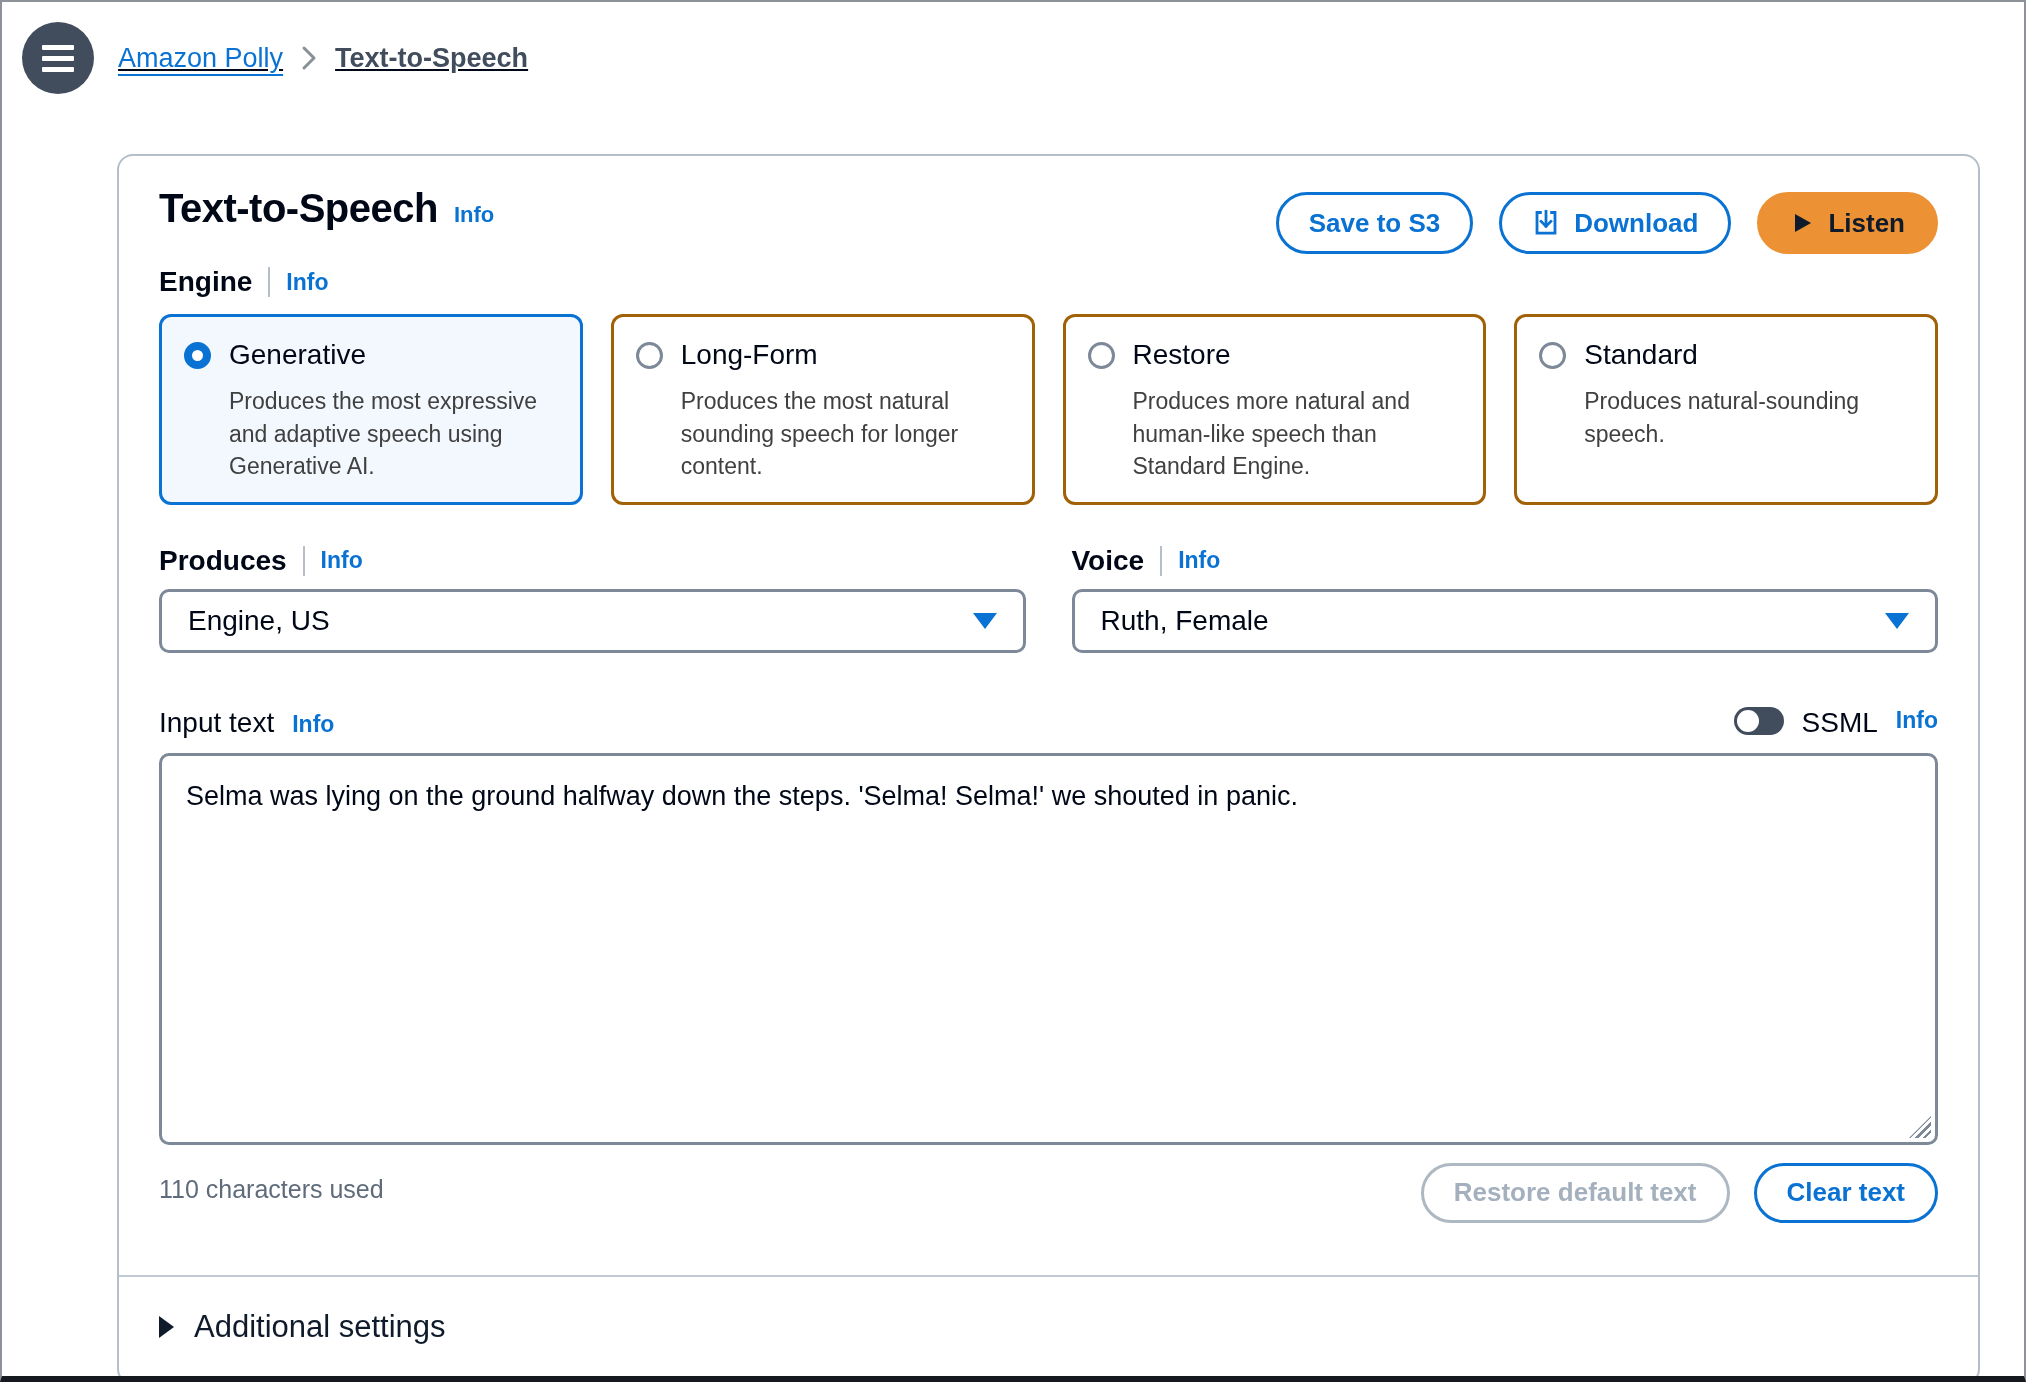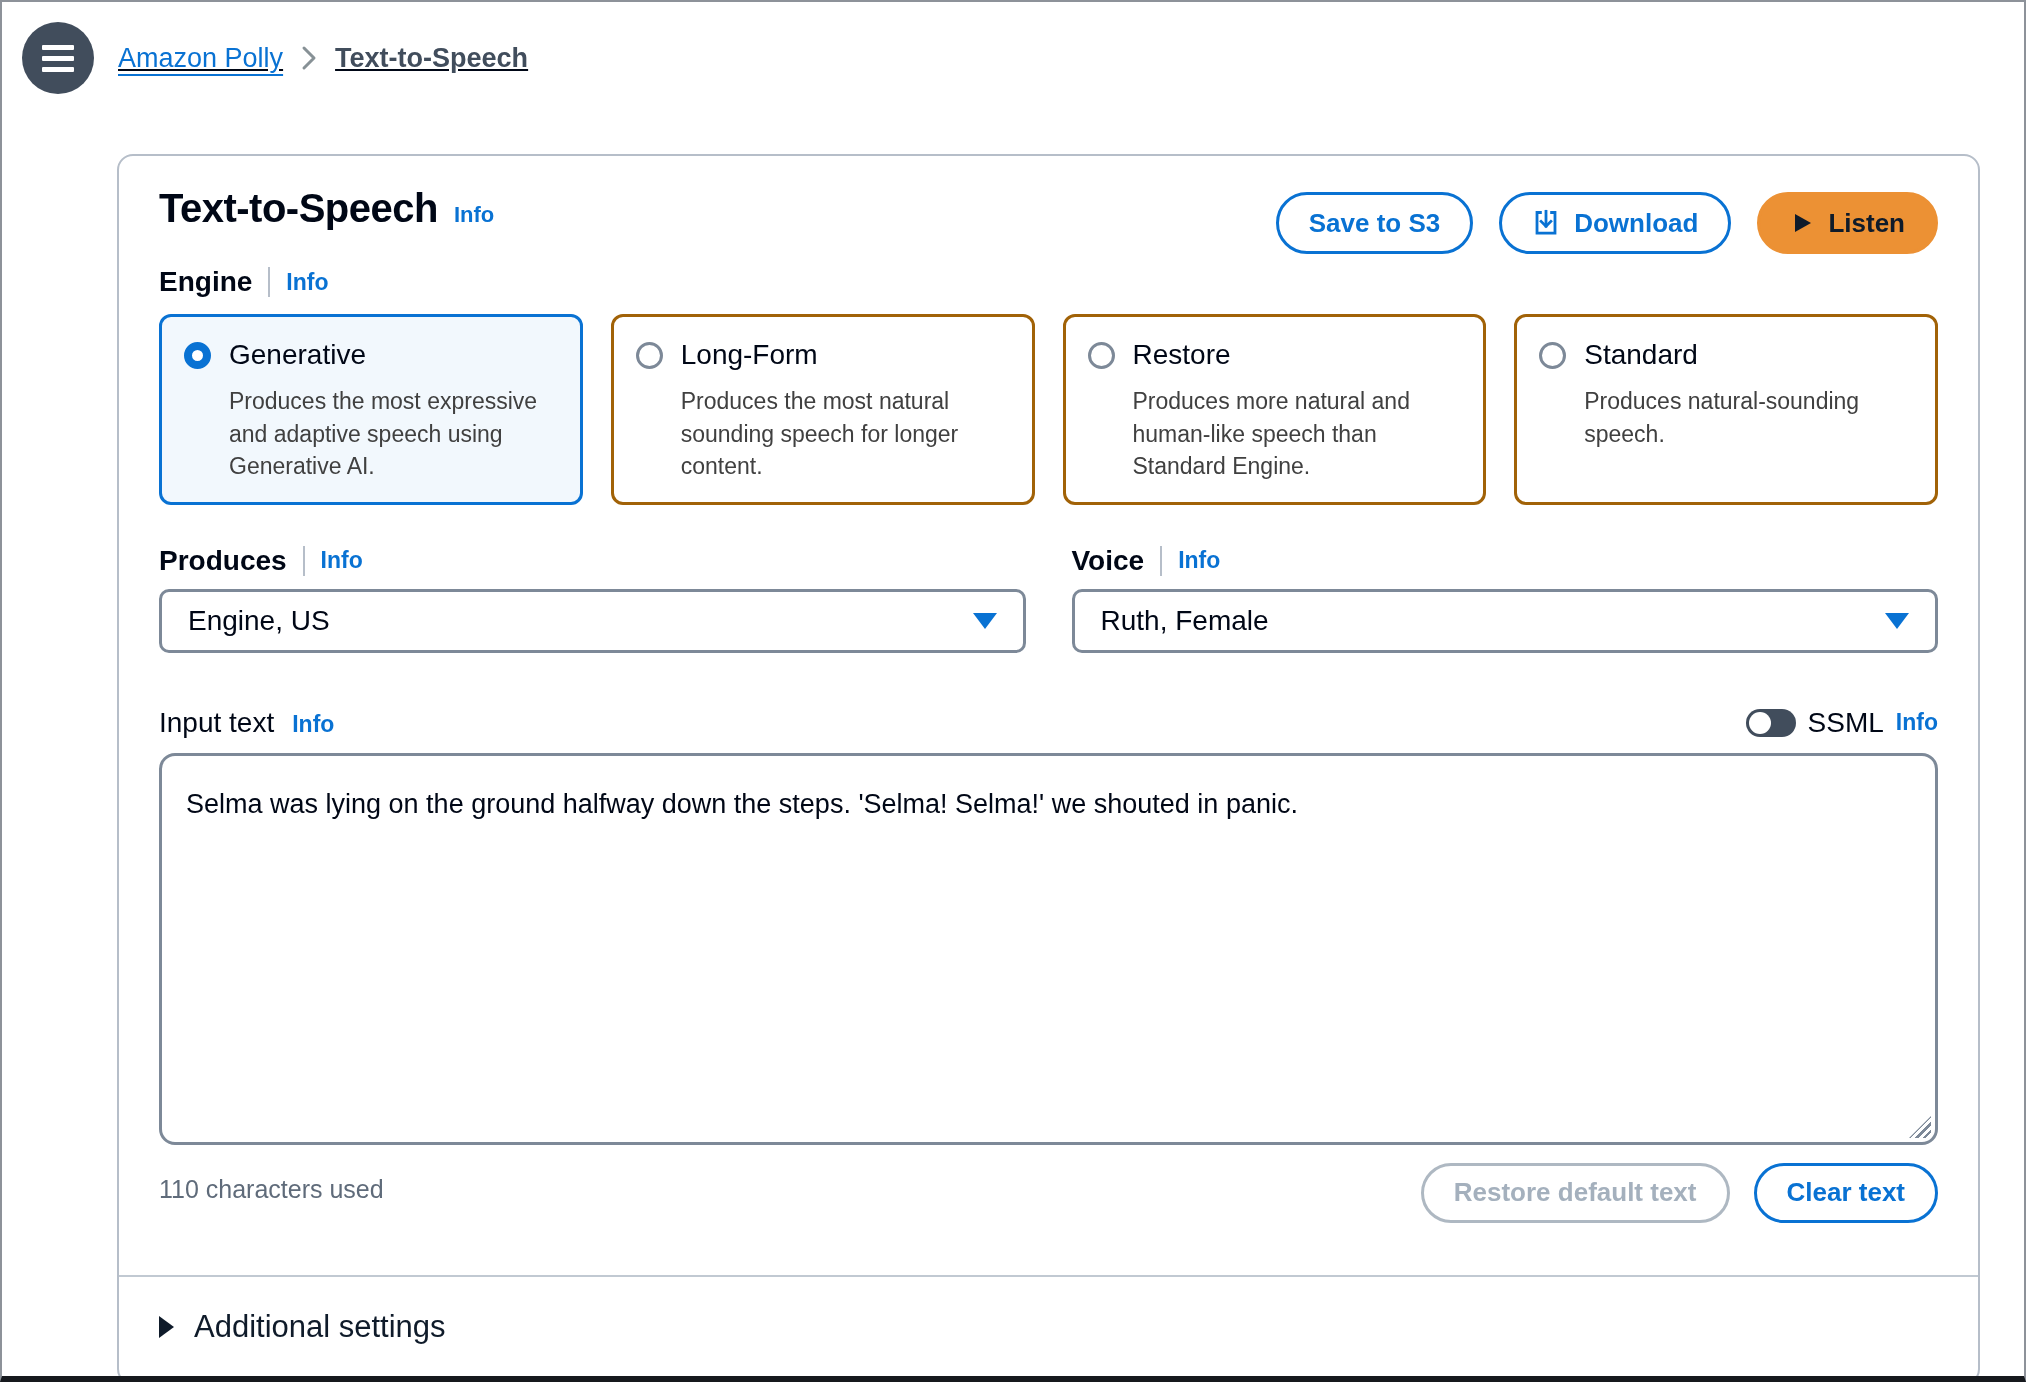--- a/index.html
+++ b/index.html
@@ -111,36 +111,36 @@
     border-top: 16px solid #0972d3;
   }
 
   
   .input-label-row {
     display: flex; justify-content: space-between; align-items: center;
     margin-top: 54px;
   }
   .input-label-left { display: flex; align-items: baseline; gap: 18px; }
   .input-label { font-size: 28px; color: #000716; }
-  .ssml-wrap { display: flex; align-items: center; gap: 12px; }
+  .ssml-wrap { display: flex; align-items: flex-start; gap: 18px; }
   .toggle {
     width: 50px; height: 28px; border-radius: 14px; background: #414d5c;
     position: relative; cursor: pointer; border: none; flex: 0 0 auto;
   }
   .toggle-knob {
     position: absolute; left: 3px; top: 3px;
     width: 22px; height: 22px; border-radius: 50%; background: #ffffff;
   }
   .ssml-label { font-size: 28px; color: #000716; }
 
   .textarea-wrap { position: relative; margin-top: 14px; }
   .input-textarea {
     width: 100%; height: 392px; resize: none;
-    border: 3px solid #7d8998; border-radius: 16px;
-    padding: 30px 24px; font-family: inherit; font-size: 27px; color: #000716;
+    border: 3px solid #7d8998; border-radius: 10px;
+    padding: 22px 24px; font-family: inherit; font-size: 27px; color: #000716;
     line-height: 1.4; outline: none; background: #ffffff; display: block;
   }
   .resize-handle {
     position: absolute; right: 7px; bottom: 7px; width: 22px; height: 22px;
     background: repeating-linear-gradient(
       135deg,
       transparent 0px, transparent 3px,
       #7d8998 3px, #7d8998 5.5px
     );
     clip-path: polygon(100% 0, 100% 100%, 0 100%);

